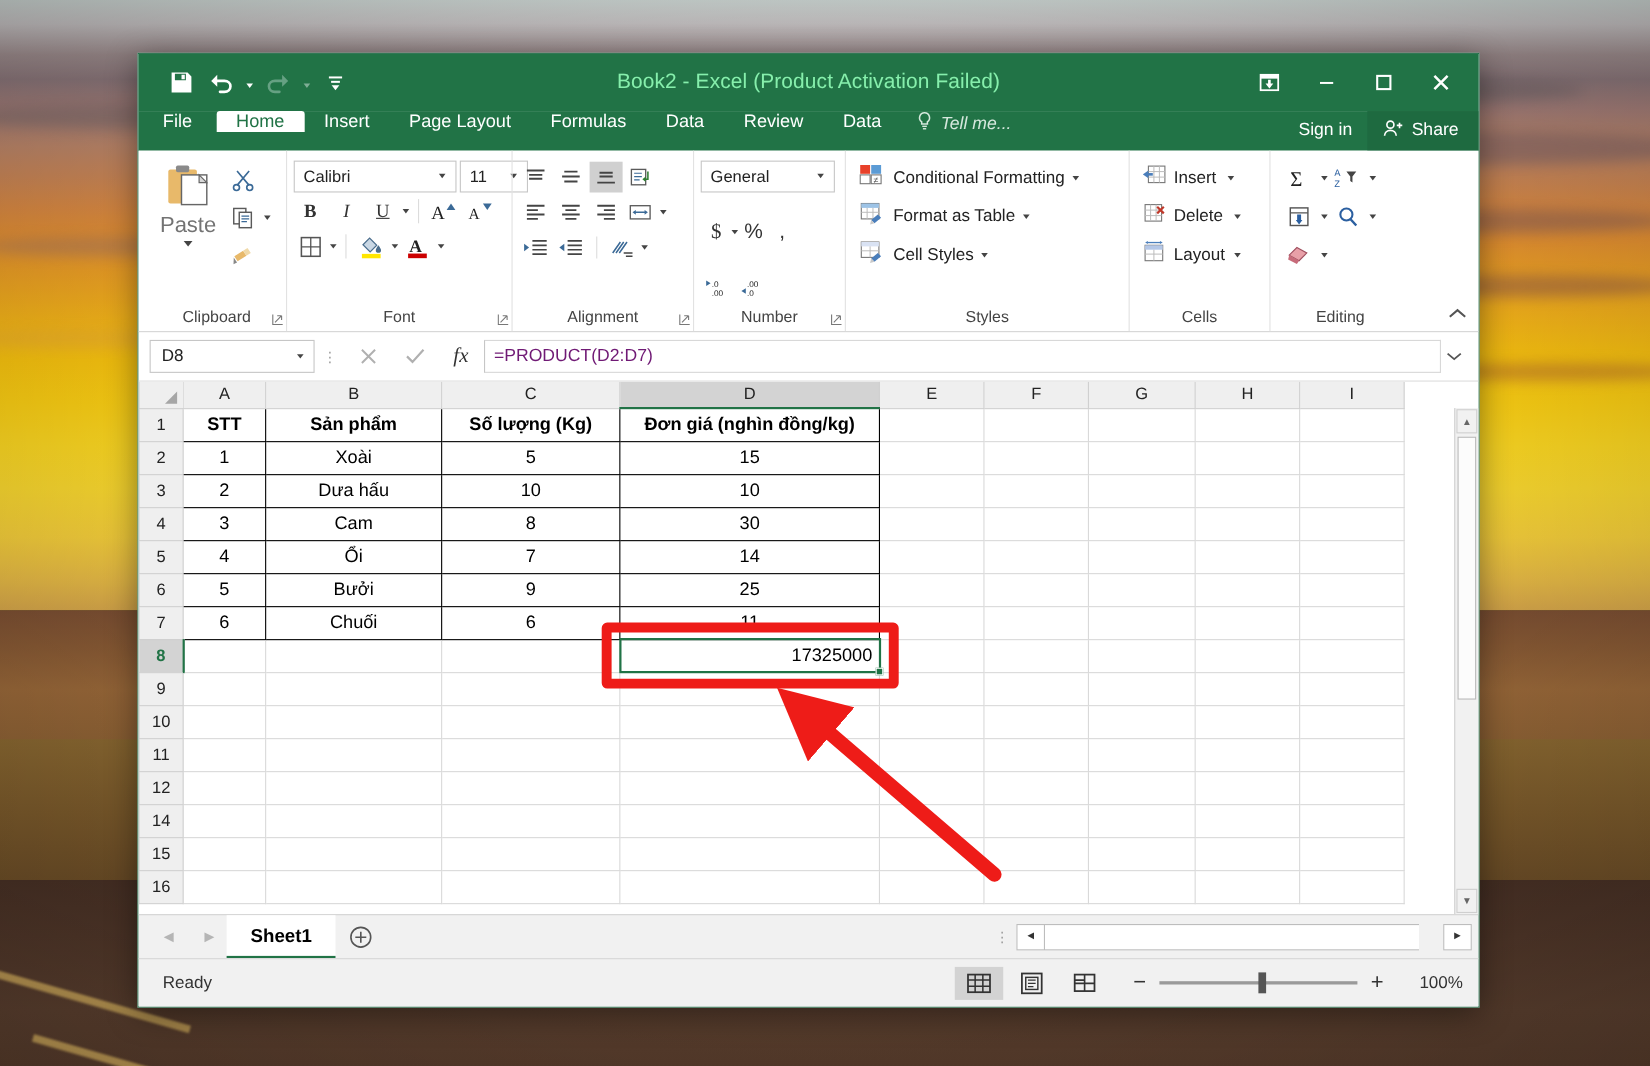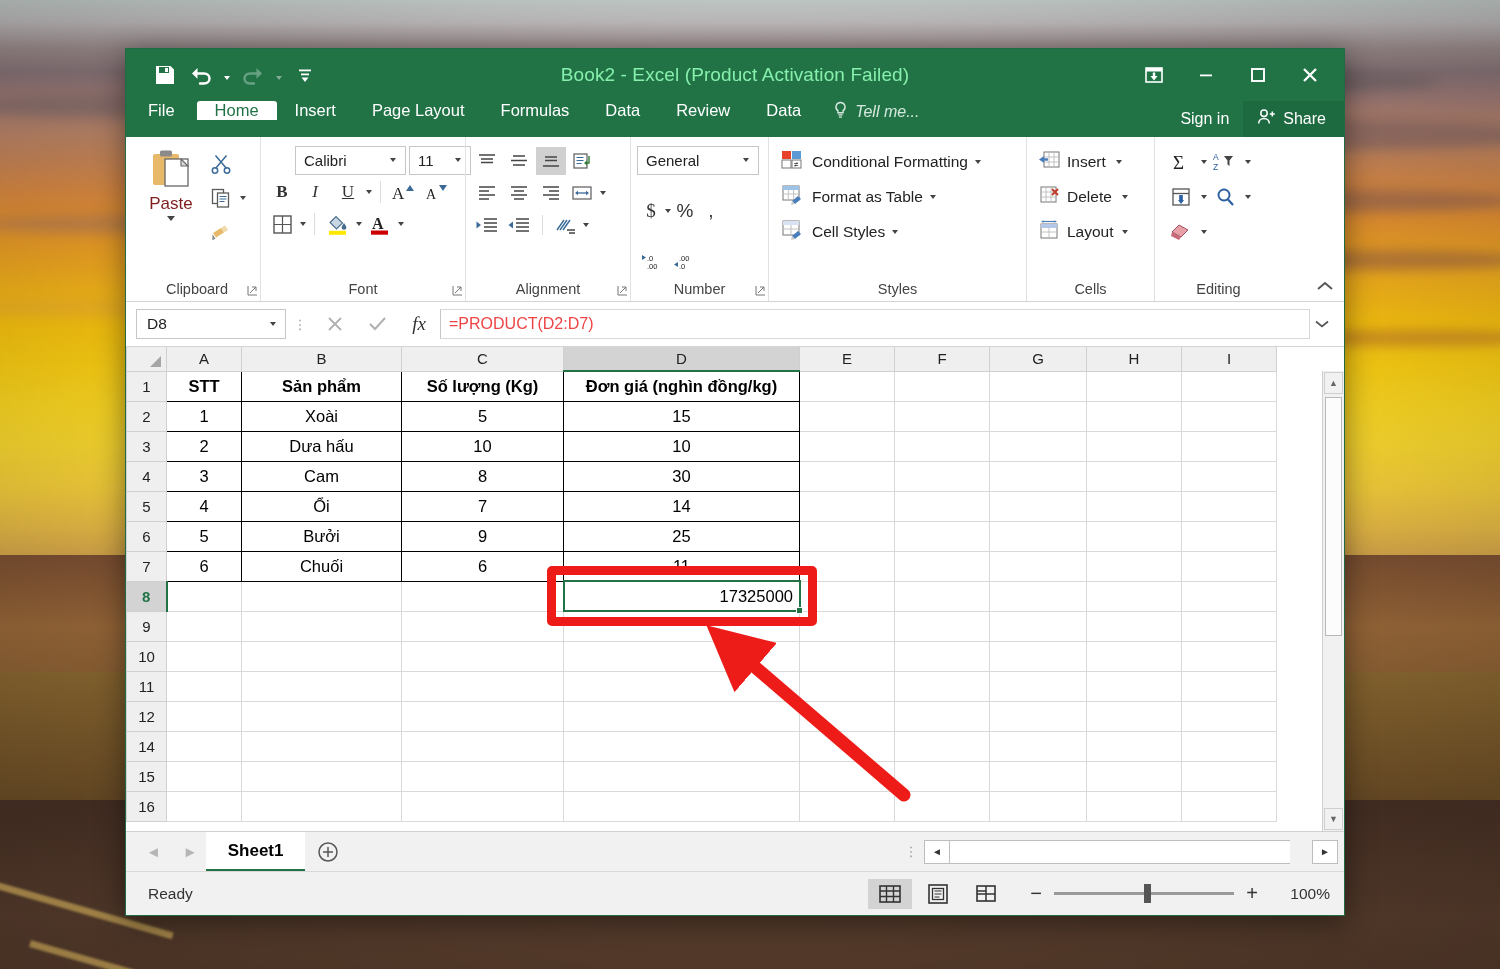--- a/index.html
+++ b/index.html
@@ -141,21 +141,21 @@
   .dlg-launch {
     position:absolute; right:2px; bottom:5px; width:11px; height:11px;
     color:#888; font-size:11px; line-height:11px;
   }
   .caret-sm { border-left:3.5px solid transparent; border-right:3.5px solid transparent; border-top:4px solid #444; }
 
   
   .clip-left { display:flex; flex-direction:column; align-items:center; width:62px; padding-top:2px; }
   .clip-right { display:flex; flex-direction:column; gap:4px; padding-left:4px; padding-top:4px; }
   .clip-row { display:flex; align-items:center; gap:4px; height:30px; }
-  .paste-label { font-size:17px; color:#7f1d1d; margin-top:1px; }
+  .paste-label { font-size:20px; color:#737373; margin-top:1px; }
 
   
   .fontrow { display:flex; align-items:center; gap:3px; height:30px; }
   .combo {
     border:1px solid #c6c6c6; background:#fff; height:29px; display:flex; align-items:center;
     padding:0 4px 0 8px; font-size:15px; color:#222; cursor:pointer;
   }
   .combo .cv { flex:1; white-space:nowrap; overflow:hidden; }
   .combo .cc { width:16px; display:flex; align-items:center; justify-content:center; }
   .ic {
@@ -195,21 +195,21 @@
   .fb-dots { width:28px; text-align:center; color:#9a9a9a; font-size:13px; letter-spacing:0; line-height:1; }
   .fb-icons { display:flex; align-items:center; gap:0; }
   .fb-ic {
     width:42px; height:30px; display:flex; align-items:center; justify-content:center;
     font-size:17px; color:#a9a9a9; cursor:pointer;
   }
   .fb-ic.fx { color:#333; font-style:italic; font-family:"Liberation Serif", serif; font-size:19px; }
   .fbox {
     flex:1; height:30px; border:1px solid #d8d8d8; border-left:1px solid #c6c6c6;
     background:#fff; display:flex; align-items:center; padding:0 8px;
-    font-size:16px; color:#ef4444;
+    font-size:16px; color:#701a75;
   }
   .fb-expand { width:24px; display:flex; align-items:center; justify-content:center; color:#555; cursor:pointer; }
 
   
   .gridwrap { flex:1; position:relative; background:#fff; overflow:hidden; }
   .grid { position:absolute; left:0; top:0; right:0; bottom:0; }
   table.sheet { border-collapse:collapse; table-layout:fixed; }
   .colhdr td {
     height:24px; background:#efefef; border:1px solid #d0d0d0; border-top:none;
     text-align:center; font-size:15px; color:#222; cursor:pointer;
@@ -484,21 +484,21 @@
         <svg width="11" height="11" viewBox="0 0 11 11">
             <path fill="none" stroke="#777" stroke-width="1" d="M1 1v9h9"></path>
             <path stroke="#777" stroke-width="1" d="M3 8l6-6M9 2v4M9 2H5"></path>
           </svg>
       </div>
     </div>
 
     <div class="rgroup" style="width:205px;">
       <div class="rgroup-body" style="flex-direction:column;gap:2px;">
         <div class="fontrow">
-          <div class="combo" style="width:111px;margin-left:28px;">
+          <div class="combo" style="width:148px;">
             <span class="cv">Calibri</span>
             <span class="cc">
                 <i class="caret-sm" style="display:block;"></i>
               </span>
           </div>
           <div class="combo" style="width:62px;">
             <span class="cv">11</span>
             <span class="cc">
                 <i class="caret-sm" style="display:block;"></i>
               </span>

